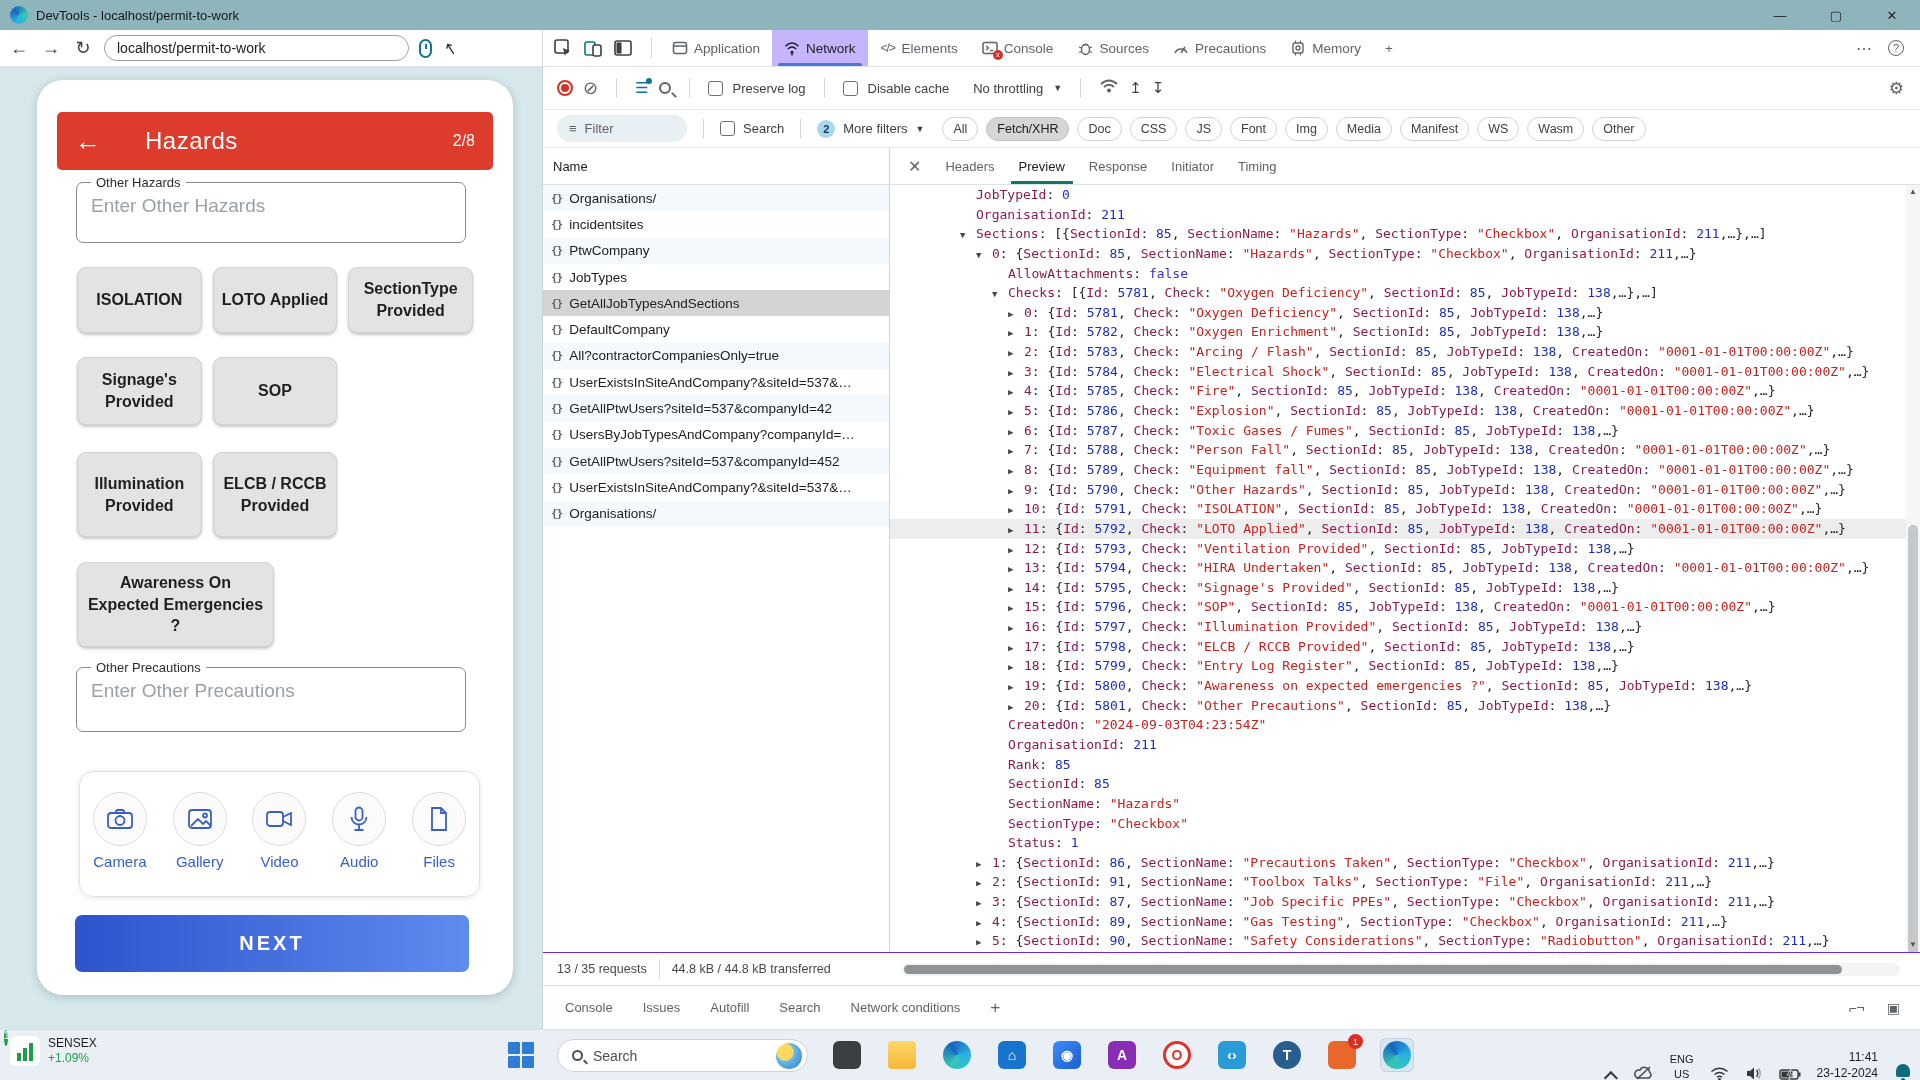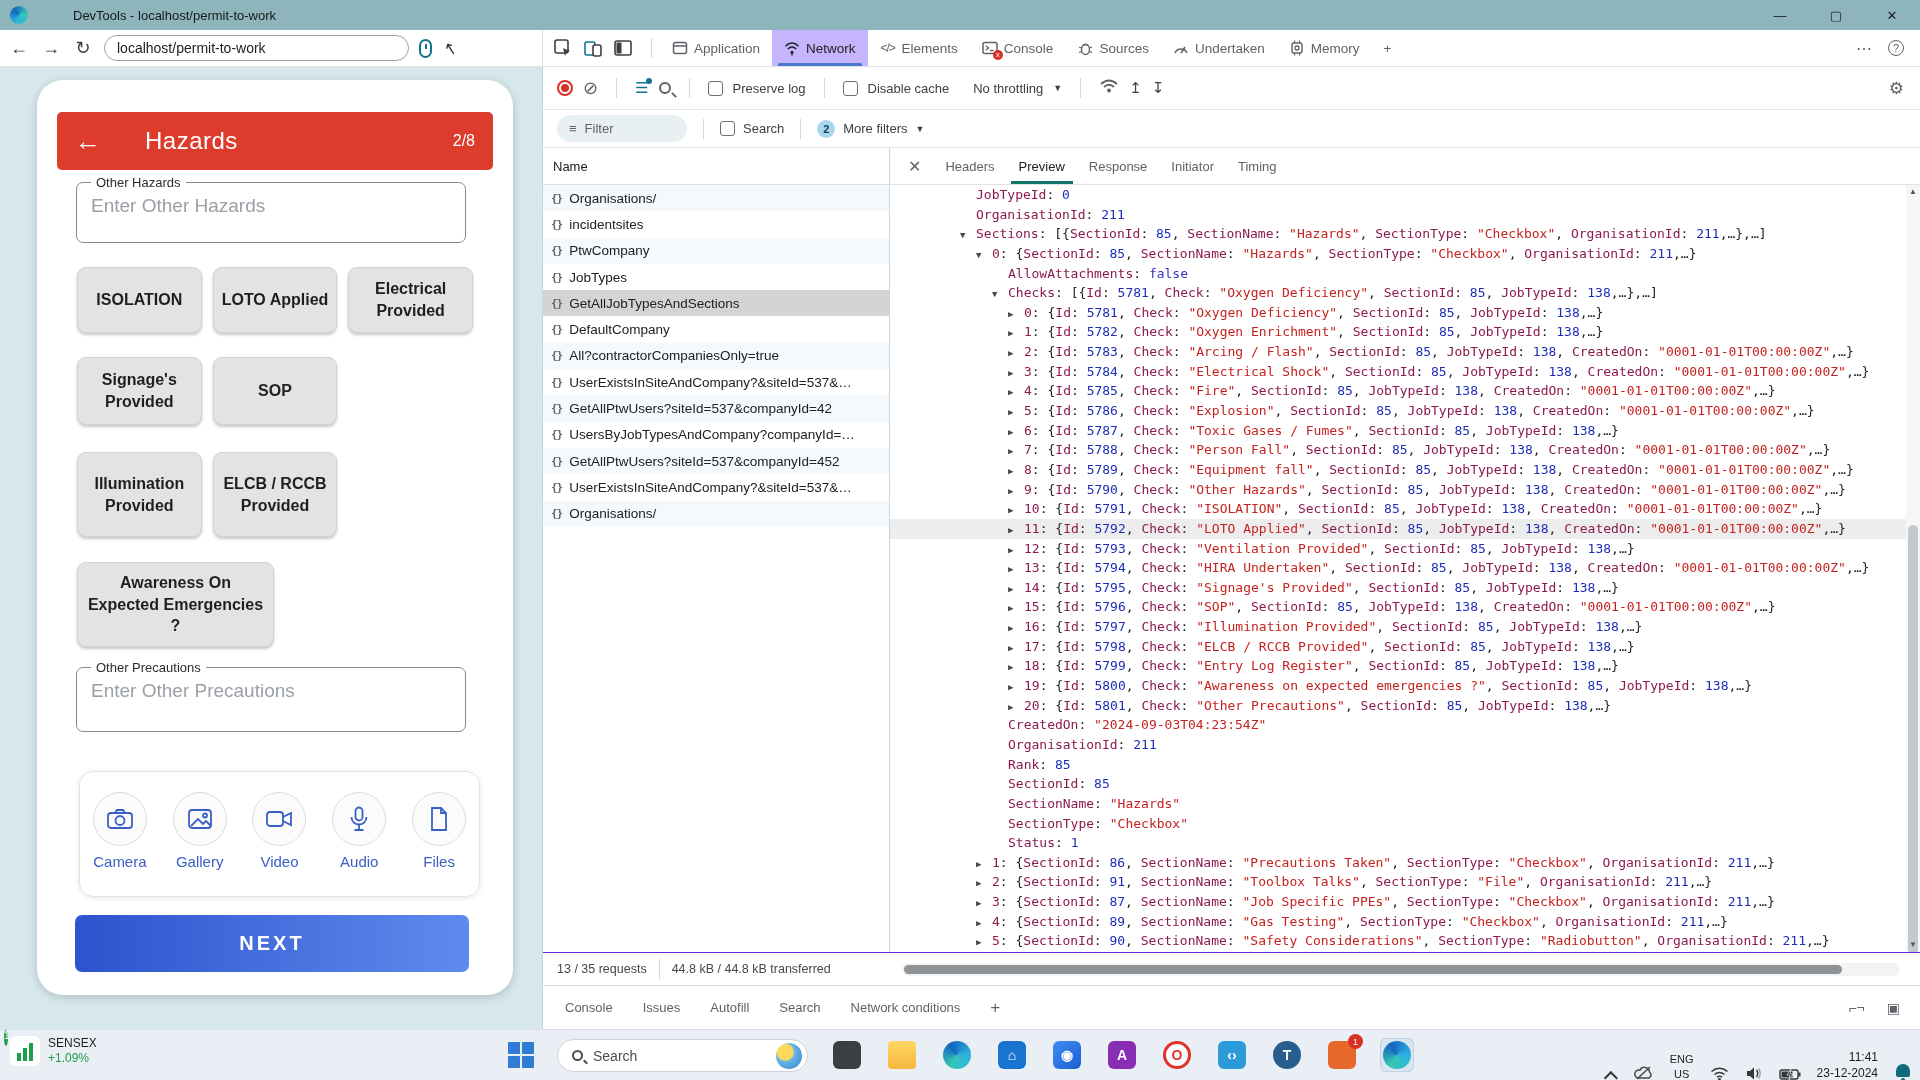--- a/index.html
+++ b/index.html
@@ -2,21 +2,21 @@
 <html><head>
 <meta charset="utf-8">
 <style>
   * { margin:0; padding:0; box-sizing:border-box; }
   html,body { width:1920px; height:1080px; overflow:hidden; font-family:"Liberation Sans", sans-serif; }
   #screen { position:relative; width:1920px; height:1080px; background:#fff; overflow:hidden; }
 
   
   .titlebar { position:absolute; left:0; top:0; width:1920px; height:30px; background:#8fb5bc; display:flex; align-items:center; padding-left:10px; }
   .edge-logo { width:18px; height:18px; border-radius:50%; background:conic-gradient(from 200deg,#2bb3e0,#1565c0,#35c6b4,#2bb3e0); margin-right:8px; }
-  .title-text { font-size:13px; color:#15181a;margin-left:37px; }
+  .title-text { font-size:13px; color:#15181a; }
   .win-controls { position:absolute; right:0; top:0; height:30px; display:flex; }
   .win-btn { width:56px; height:30px; display:flex; align-items:center; justify-content:center; font-size:13px; color:#1c2022; }
 
   
   .browser-bar { position:absolute; left:0; top:30px; width:543px; height:37px; background:#fff; border-bottom:1px solid #dfe2e5; border-right:1px solid #d7dadd; display:flex; align-items:center; padding:0 8px; gap:10px; }
   .nav-ic { font-size:18px; color:#3c4043; width:22px; text-align:center; }
   .url-pill { flex:0 0 305px; height:26px; border:1px solid #9aa0a6; border-radius:13px; display:flex; align-items:center; padding:0 12px; font-size:14px; color:#202124; background:#fff; }
   .mouse-ic { width:13px; height:19px; border:2px solid #0e7490; border-radius:7px; position:relative; }
   .mouse-ic::after { content:""; position:absolute; left:50%; top:3px; width:2px; height:5px; background:#0e7490; transform:translateX(-50%); }
   .touch-ic { position:relative; width:16px; height:19px; }
@@ -173,21 +173,21 @@
 
       <div class="mfield" style="top:102px; height:61px;">
         <span class="flabel">Other Hazards</span>
         <span class="fph">Enter Other Hazards</span>
       </div>
 
       <div id="hazard-rows">
           <div class="btn-grid" style="top: 187px;">
             <div class="hz-btn" style="height: 66px;">ISOLATION</div>
             <div class="hz-btn" style="height: 66px;">LOTO Applied</div>
-            <div class="hz-btn" style="height: 66px;">Electrical Provided</div>
+            <div class="hz-btn" style="height: 66px;">SectionType Provided</div>
           </div>
           <div class="btn-grid" style="top: 277px;">
             <div class="hz-btn" style="height: 68px;">Signage's Provided</div>
             <div class="hz-btn" style="height: 68px;">SOP</div>
           </div>
           <div class="btn-grid" style="top: 372px;">
             <div class="hz-btn" style="height: 85px;">Illumination Provided</div>
             <div class="hz-btn" style="height: 85px;">ELCB / RCCB Provided</div>
           </div>
           <div class="btn-grid" style="top: 482px; grid-template-columns: 197px;">
@@ -328,21 +328,21 @@
             </span>
             <span>Sources</span>
           </div>
           <div class="dt-tab">
             <span class="t-ic">
               <svg width="16" height="14" viewBox="0 0 16 14">
                 <path d="M2 12 a6.5 6.5 0 0 1 12 0" fill="none" stroke="#5f6368" stroke-width="1.5"></path>
                 <line x1="8" y1="12" x2="12" y2="6" stroke="#5f6368" stroke-width="1.5"></line>
               </svg>
             </span>
-            <span>Undertaken</span>
+            <span>Precautions</span>
           </div>
           <div class="dt-tab">
             <span class="t-ic">
               <svg width="16" height="16" viewBox="0 0 16 16">
                 <rect x="3" y="3" width="10" height="10" rx="2" fill="none" stroke="#5f6368" stroke-width="1.4"></rect>
                 <circle cx="8" cy="8" r="2" fill="none" stroke="#5f6368" stroke-width="1.3"></circle>
                 <line x1="5.5" y1="0.5" x2="5.5" y2="3" stroke="#5f6368" stroke-width="1.2"></line>
                 <line x1="10.5" y1="0.5" x2="10.5" y2="3" stroke="#5f6368" stroke-width="1.2"></line>
                 <line x1="5.5" y1="13" x2="5.5" y2="15.5" stroke="#5f6368" stroke-width="1.2"></line>
                 <line x1="10.5" y1="13" x2="10.5" y2="15.5" stroke="#5f6368" stroke-width="1.2"></line>
@@ -390,20 +390,34 @@
         <span>≡</span>
         <span>Filter</span>
       </div>
       <span class="divider-v"></span>
       <span class="cb"></span>
       <span class="tb-label">Search</span>
       <span class="divider-v"></span>
       <span class="more-badge">2</span>
       <span class="tb-label">More filters</span>
       <span class="caret">▼</span>
+      <div id="chips" style="display:flex; gap:8px; margin-left:10px;">
+          <div class="chip">All</div>
+          <div class="chip selected">Fetch/XHR</div>
+          <div class="chip">Doc</div>
+          <div class="chip">CSS</div>
+          <div class="chip">JS</div>
+          <div class="chip">Font</div>
+          <div class="chip">Img</div>
+          <div class="chip">Media</div>
+          <div class="chip">Manifest</div>
+          <div class="chip">WS</div>
+          <div class="chip">Wasm</div>
+          <div class="chip">Other</div>
+        </div>
     </div>
 
     <div class="req-panel">
       <div class="req-head">Name</div>
       <div id="req-rows">
           <div class="req-row alt">
             <span class="req-ic">{}</span>
             <span>Organisations/</span>
           </div>
           <div class="req-row">

